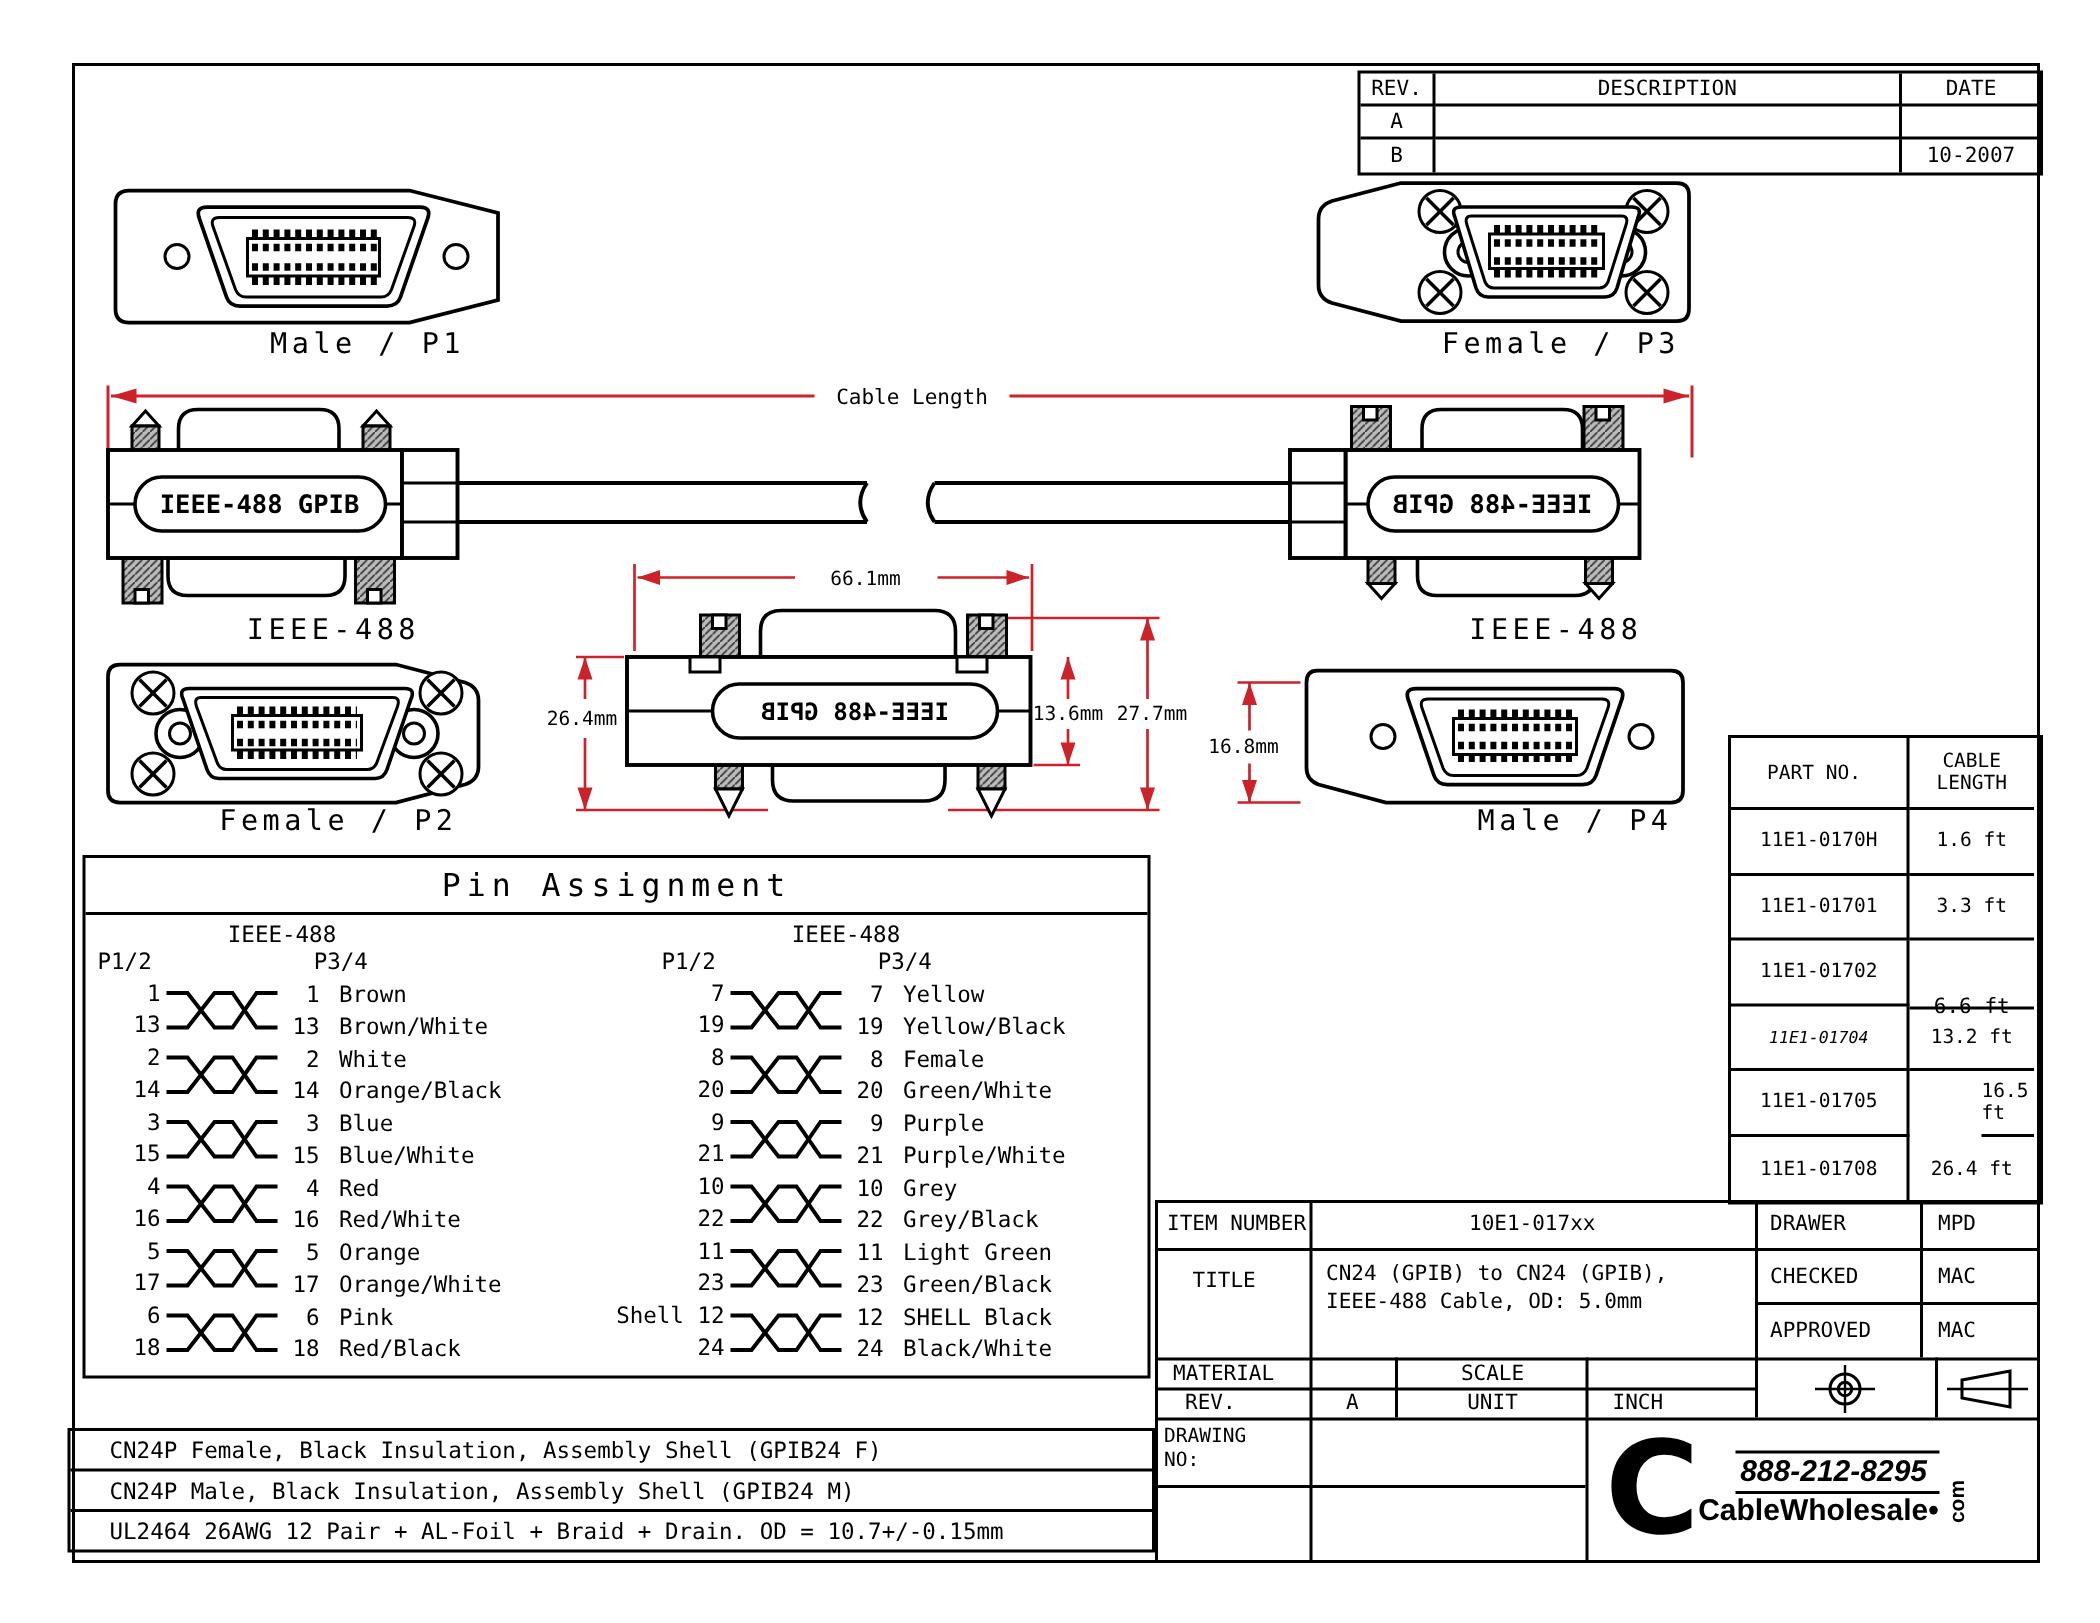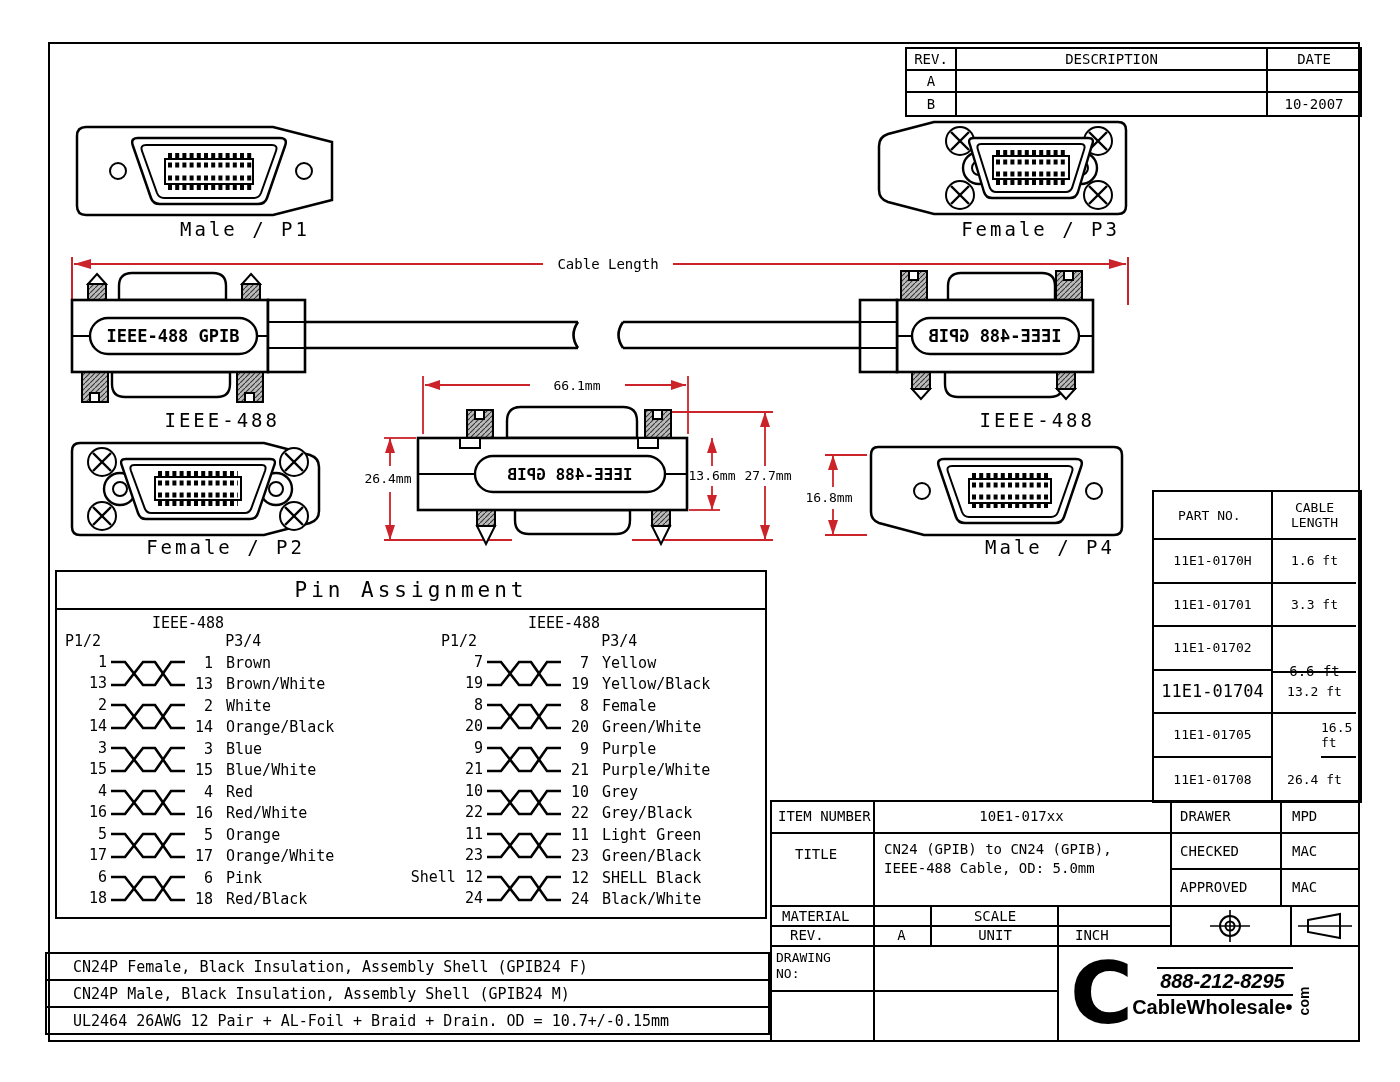--- a/index.html
+++ b/index.html
@@ -16,21 +16,21 @@
   .grid-tbl > div{border-right:2px solid #000;border-bottom:2px solid #000;
        display:flex;align-items:center;justify-content:center;font-size:14px;}
   .grid-tbl > div.lastc{border-right:none;}
   .grid-tbl > div.lastr{border-bottom:none;}
   
   #pinbox{position:absolute;left:55px;top:570px;width:708px;height:345px;border:2px solid #000;}
   #pin-title{height:36px;border-bottom:2px solid #000;display:flex;align-items:center;justify-content:center;
        font-size:21px;letter-spacing:4px;}
   .pin-group{position:absolute;top:42px;}
   .pg-header{font-size:15px;margin-left:58px;width:130px;text-align:center;}
-  .pg-cols{display:flex;font-size:15px;height:20px;gap:16px;}
+  .pg-cols{display:flex;font-size:15px;height:20px;}
   .pg-cols .c2{margin-left:108px;}
   .pair{display:flex;height:43px;align-items:center;}
   .pl{position:relative;width:42px;height:42px;font-size:15px;}
   .pl-line{position:absolute;right:0;white-space:nowrap;}
   .pl-line.t{top:0;} .pl-line.b{top:21px;}
   .xover{width:80px;height:43px;flex:0 0 auto;}
   .pr{font-size:15px;line-height:21px;}
   .pr .pn{display:inline-block;min-width:26px;text-align:right;margin-right:13px;}
   
   #notes{position:absolute;left:45px;top:952px;width:721px;border:2px solid #000;}
@@ -520,21 +520,21 @@
   <div class="grid-tbl" style="left:1152px;top:490px;width:206px;grid-template-columns:119px 83px;grid-template-rows:48px repeat(6,43.5px);">
     <div style="font-size:13px;justify-content:flex-start;padding-left:24px;">PART NO.</div>
     <div class="lastc" style="font-size:13px;white-space:pre-line;text-align:center;">CABLE
 LENGTH</div>
     <div style="font-size:13px;">11E1-0170H</div>
     <div class="lastc" style="font-size:13px;">1.6 ft</div>
     <div style="font-size:13px;">11E1-01701</div>
     <div class="lastc" style="font-size:13px;">3.3 ft</div>
     <div style="font-size:13px;">11E1-01702</div>
     <div class="lastc" style="font-size:14px;margin-top:44px;">6.6 ft</div>
-    <div style="font-size:17px;">11E1-01704</div>
+    <div style="font-size:11px;font-style:italic;">11E1-01704</div>
     <div class="lastc" style="font-size:13px;">13.2 ft</div>
     <div style="font-size:13px;">11E1-01705</div>
     <div class="lastc" style="font-size:13px;margin-left:48px;">16.5 ft</div>
     <div class="lastr" style="font-size:13px;">11E1-01708</div>
     <div class="lastc lastr" style="font-size:13px;">26.4 ft</div>
   </div>
 
   <div>
     <div class="hl" style="left:770px;top:800px;width:588px;"></div>
     <div class="hl" style="left:770px;top:832px;width:588px;"></div>

